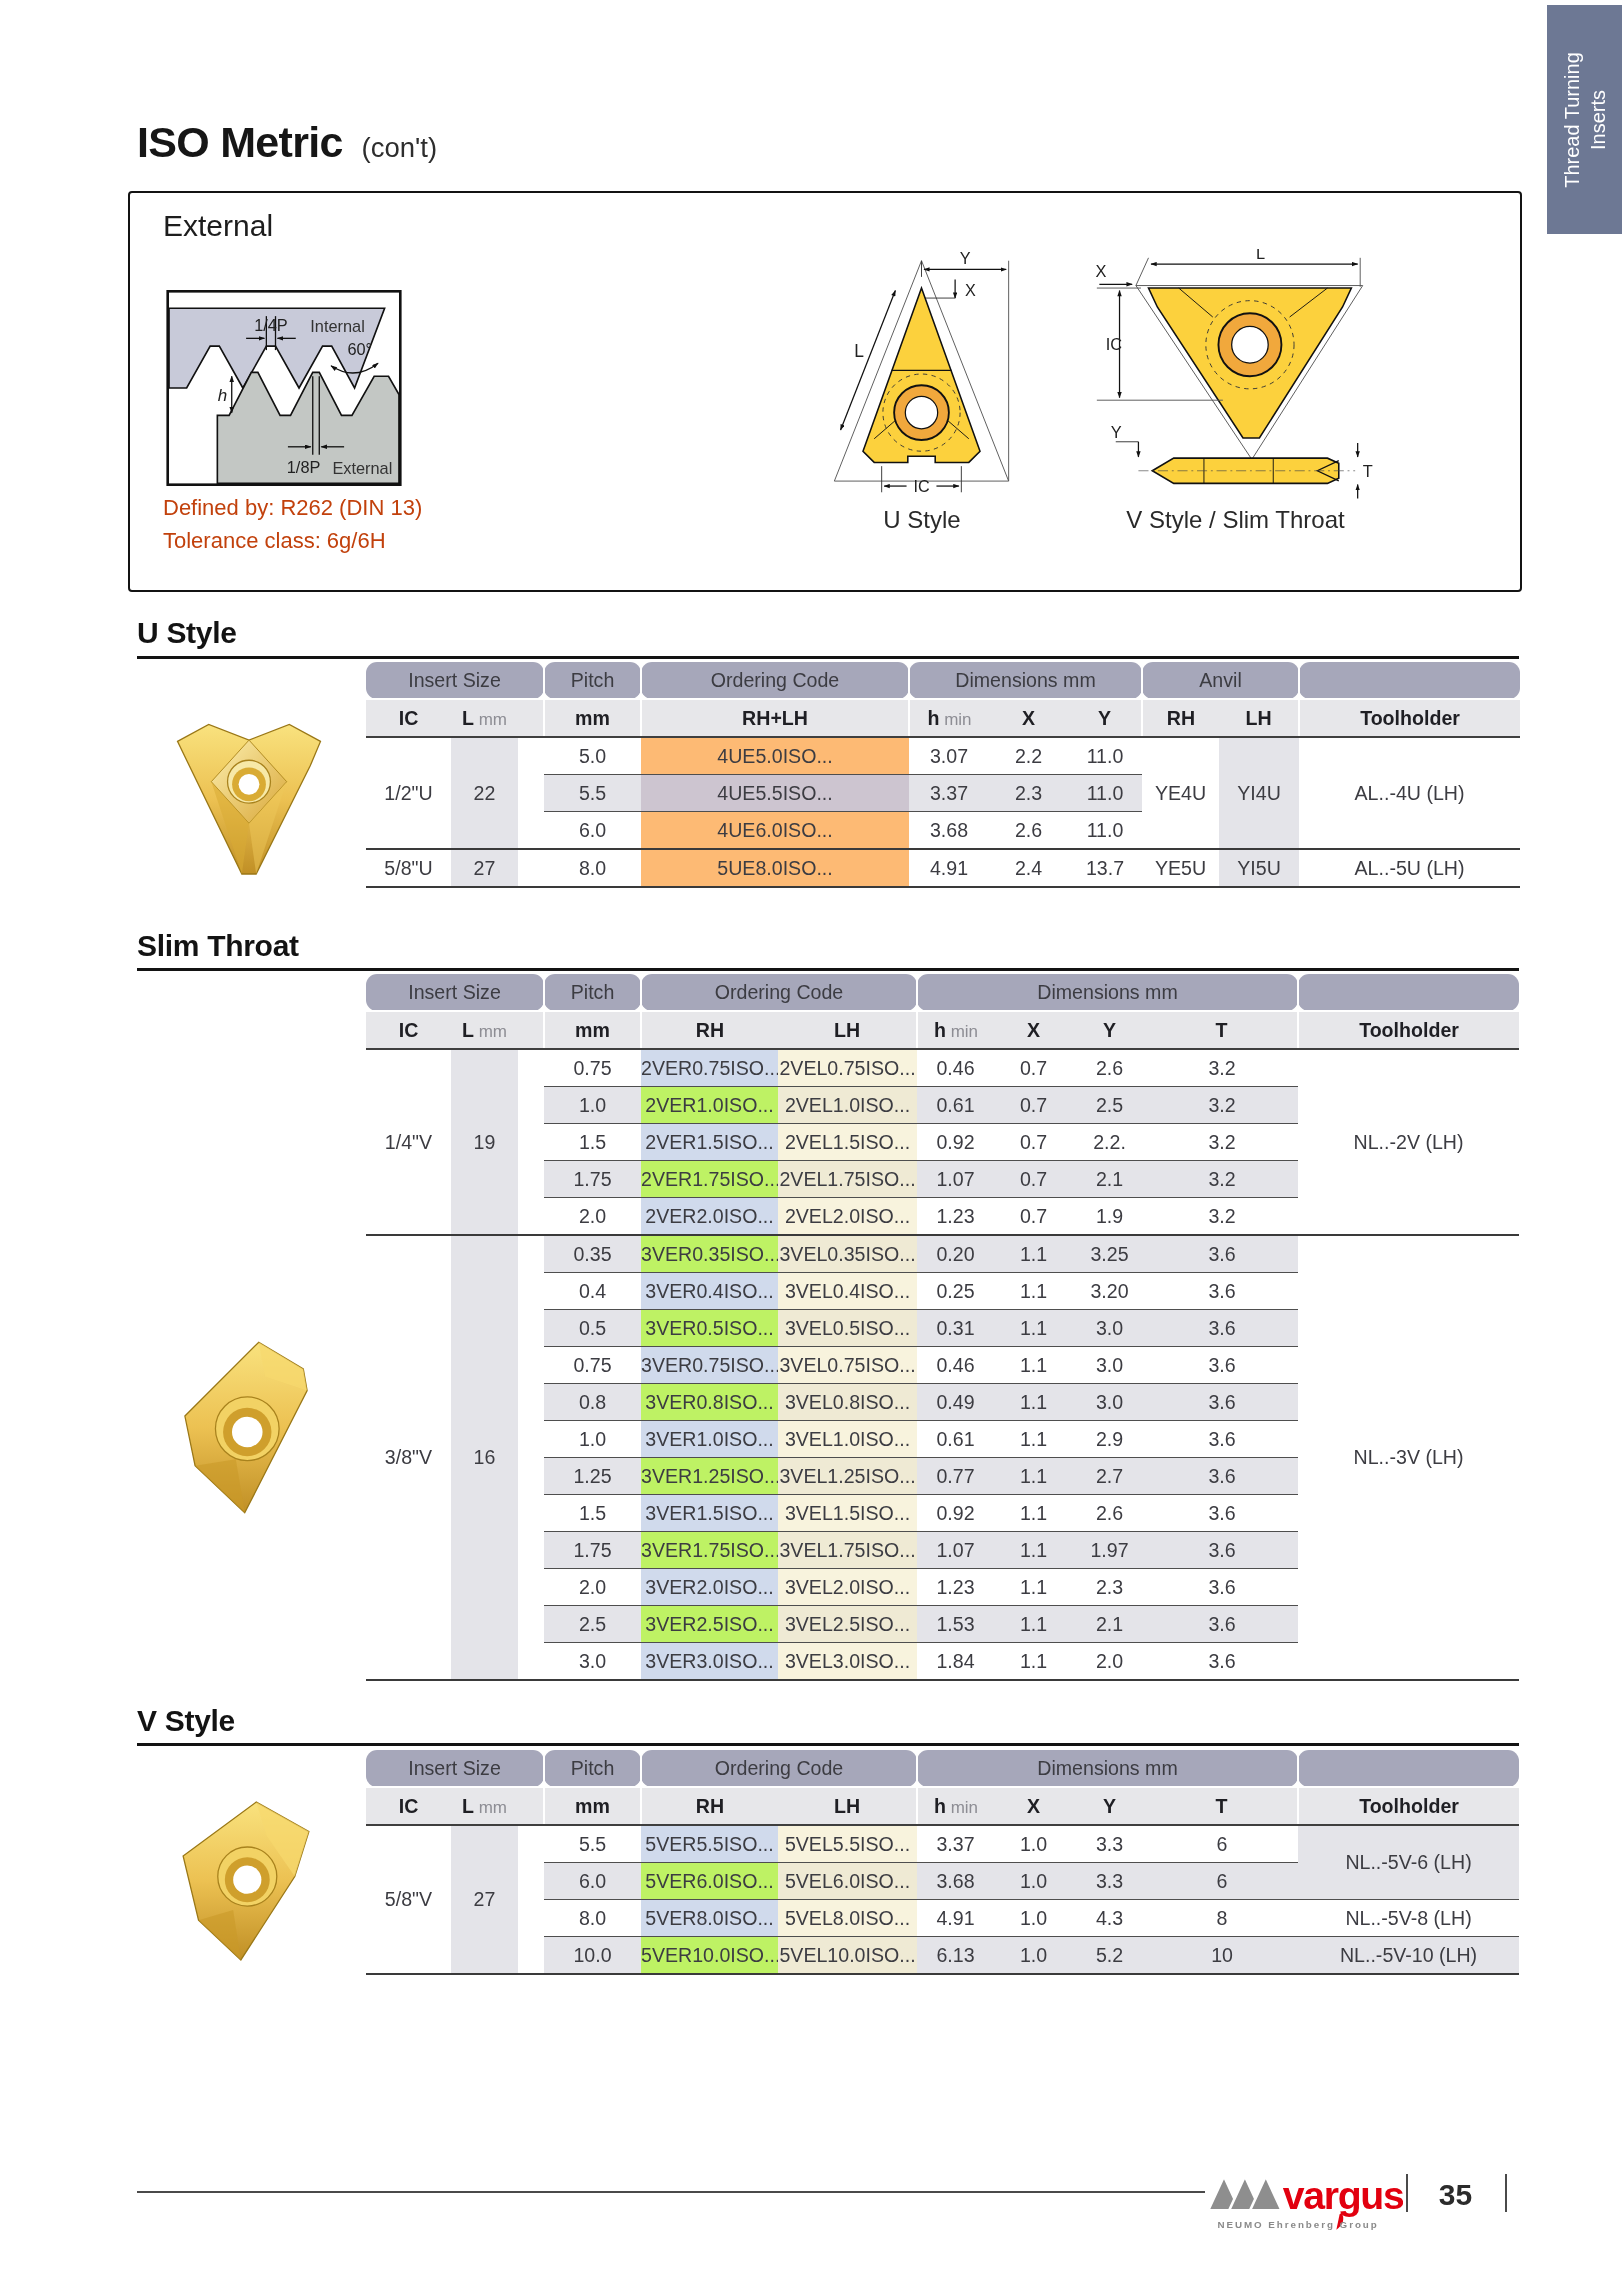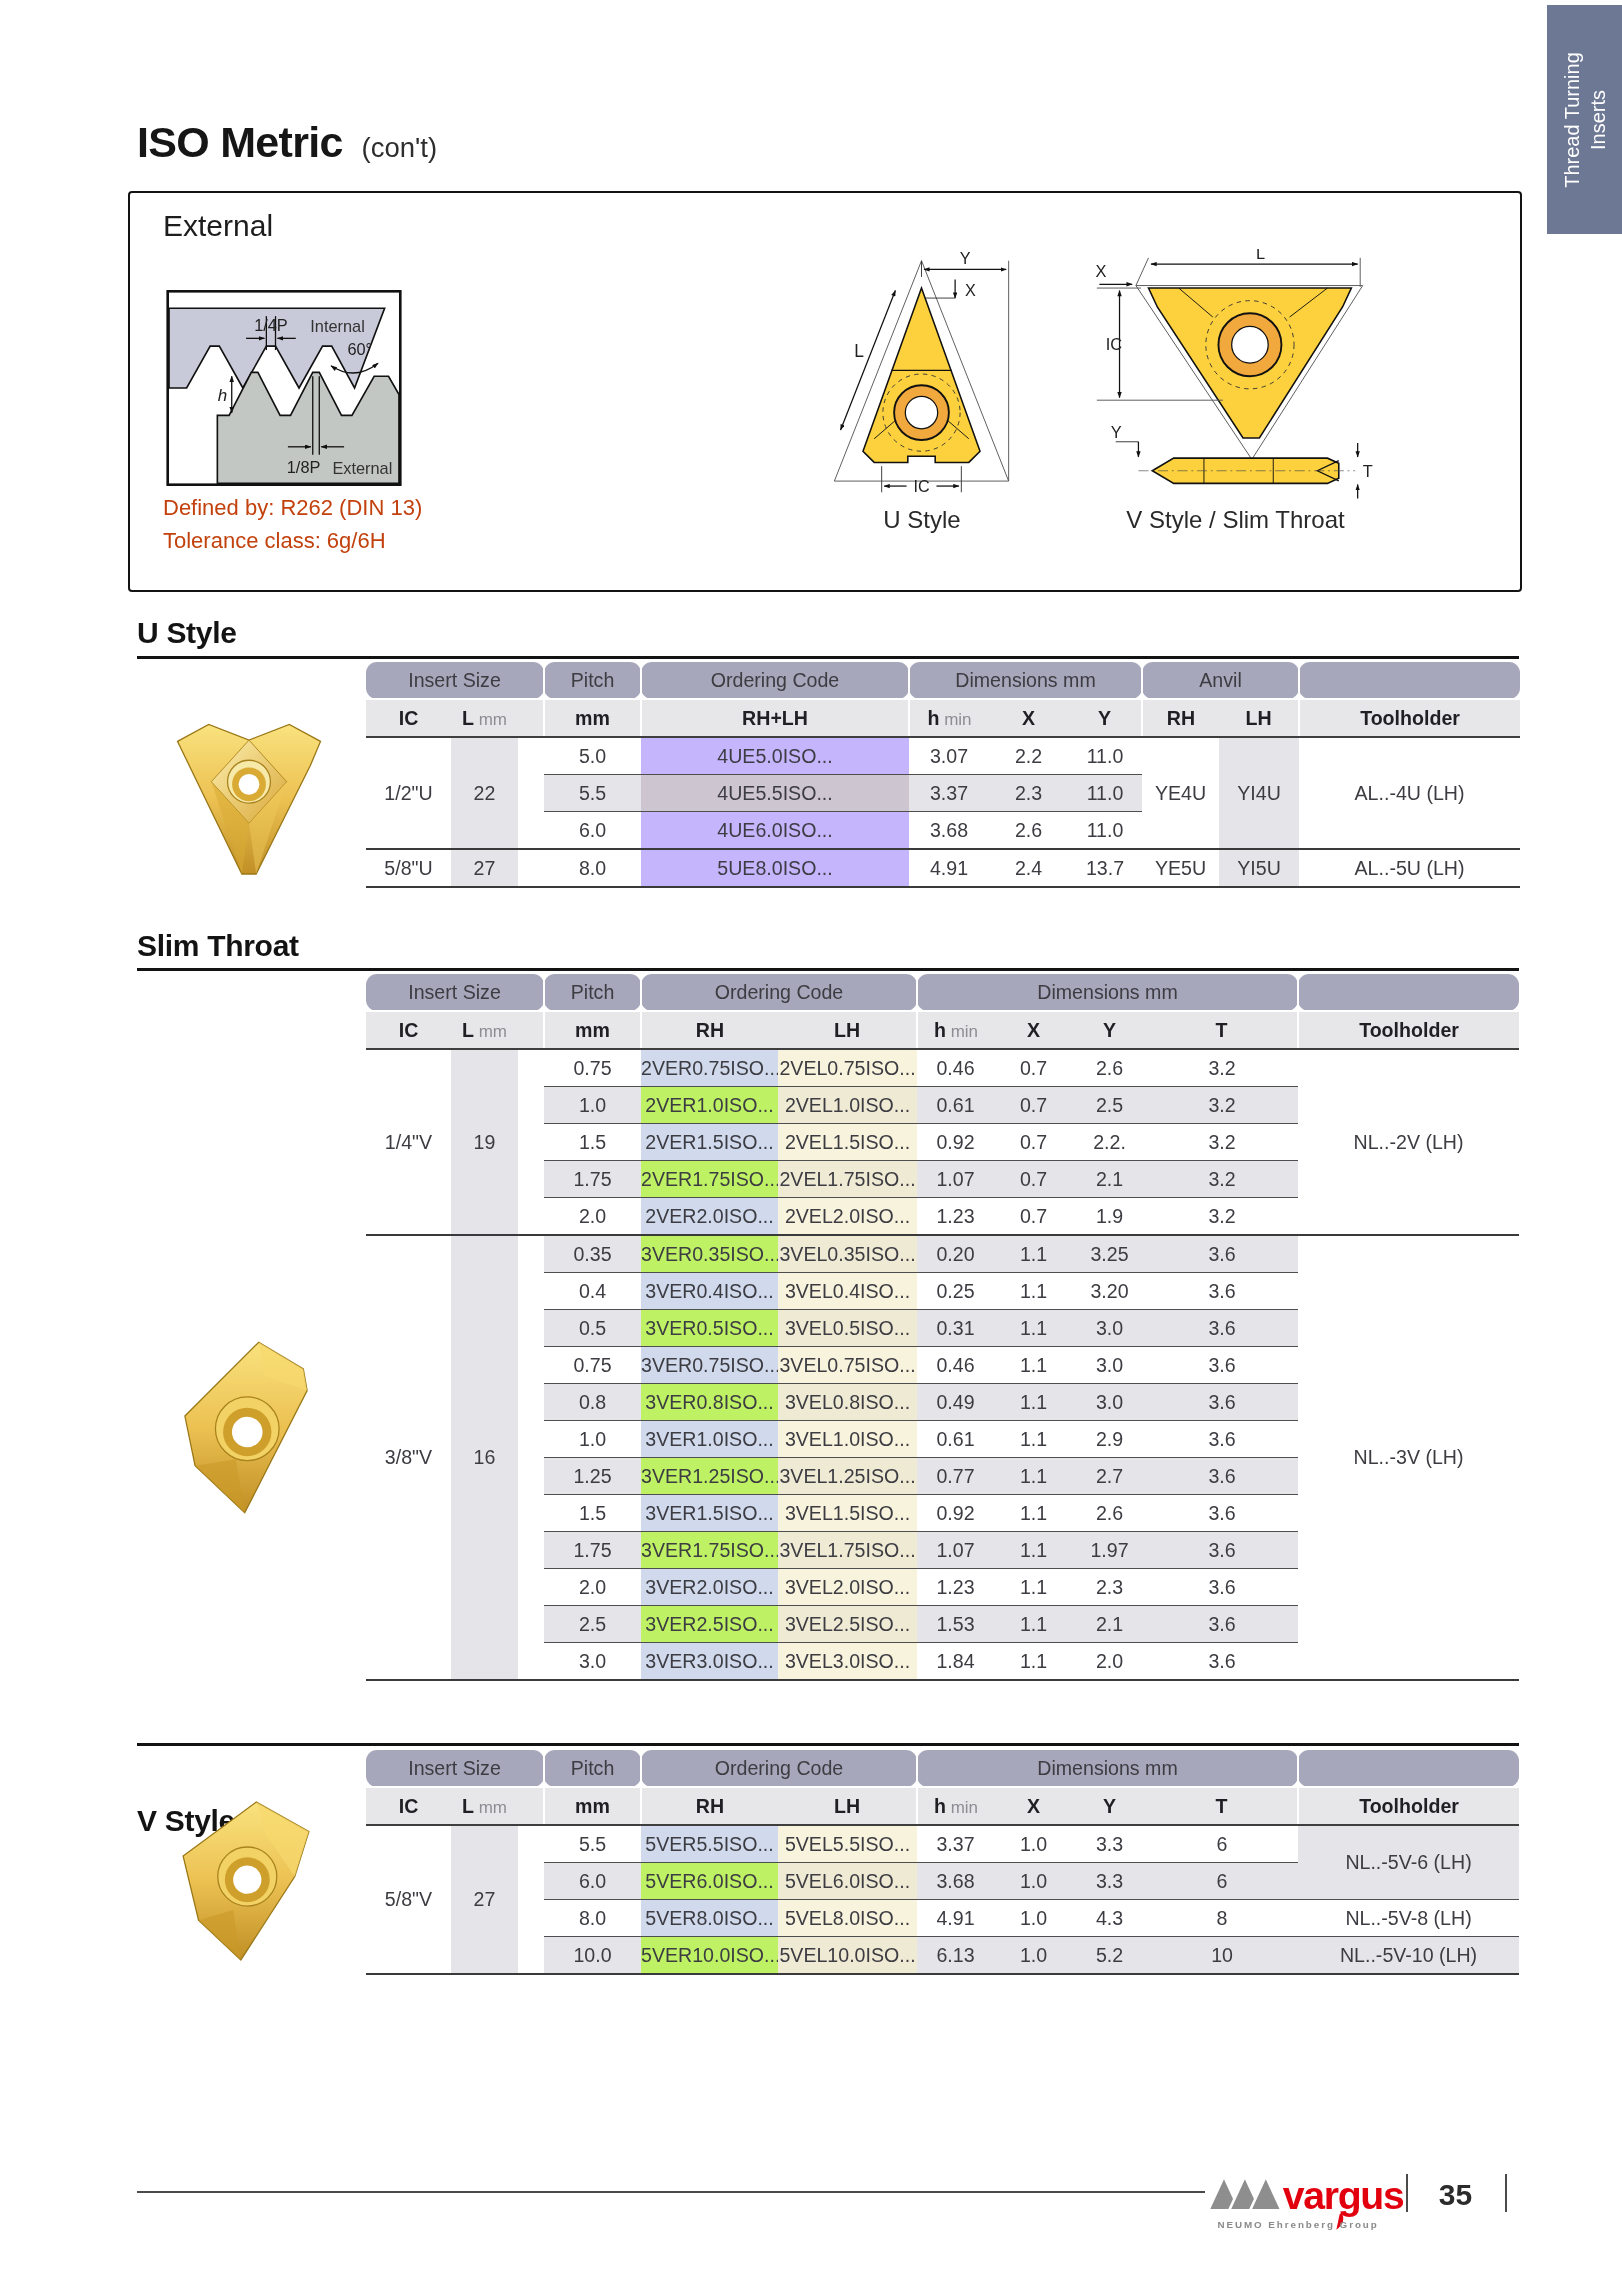--- a/index.html
+++ b/index.html
@@ -30,21 +30,21 @@
   table.cat{border-collapse:collapse;table-layout:fixed;width:1153px;background:transparent;}
   table.cat td{padding:0;height:36px;font-size:19.6px;line-height:1.05;color:#3c3c42;text-align:center;vertical-align:middle;overflow:hidden;}
   td.band{background:#a6a7ba;color:#3d3d49;height:32px;font-size:20px;border-bottom:2.6px solid #fff;border-radius:11px;}
   td.shdr{background:#e7e7ea;height:36px;border-bottom:2px solid #3f3f3f;}
   .sh-main{font-weight:bold;color:#1f1f24;}
   .sh-sub{color:#8d8d94;font-size:17px;}
   td.sep{border-left:2.6px solid #fff;}
   tr.shade{background:#e4e4e9;}
   td.c-ic,td.c-gap,td.c-arh,td.c-tool{background:#fff;}
   td.c-lmm,td.c-alh{background:#e4e4e9;}
-  td.c-code{background:#c4b5fd;} tr.shade td.c-code{background:#cdc5d0;}
+  td.c-code{background:#fdba74;} tr.shade td.c-code{background:#cdc5d0;}
   td.c-rh{background:#d0daec;}  tr.shade td.c-rh{background:#bef264;}
   td.c-lh{background:#f8f3dd;}  tr.shade td.c-lh{background:#efead4;}
   table.v-t td.c-tool{background:transparent;margin-top:32px;}
   table.v-t td.c-tool.tfill{background:#e4e4e9;}
   tr:not(.glast) td.rl{border-bottom:1.3px solid #4e4e4e;}
   tr.glast td{border-bottom:2.6px solid #3a3a3a;}
   td.gspan{border-bottom:2.6px solid #3a3a3a;}
 
   
   .abs{position:absolute;}
@@ -485,21 +485,21 @@
 
   <svg class="abs" style="left:169px;top:1332px" width="154" height="191" viewBox="0 0 240 300">
     <path d="M24,132 L140,16 L210,58 L216,92 L118,284 L40,210 Z" fill="url(#goldG)" stroke="#9a7716" stroke-width="2"></path>
     <path d="M140,16 L210,58 L216,92 L150,70 Z" fill="#f6d96e" opacity="0.7"></path>
     <path d="M40,210 L118,284 L104,200 Z" fill="#c99a28" opacity="0.6"></path>
     <circle cx="122" cy="152" r="50" fill="#f2d264" stroke="#a8821d" stroke-width="2"></circle>
     <circle cx="122" cy="157" r="38" fill="#cf9f2c"></circle>
     <circle cx="122" cy="157" r="24" fill="#fff"></circle>
   </svg>
 
-  <div class="sec-title" style="left:137px;top:1804px">V Style</div>
+  <div class="sec-title" style="left:137px;top:1704px">V Style</div>
   <div class="sec-rule" style="top:1743px"></div>
   <div id="v-mount" class="t-mount" style="top:1750px">
       <table class="cat v-t">
         <colgroup>
           <col style="width: 85px;">
           <col style="width: 67px;">
           <col style="width: 26px;">
           <col style="width: 97px;">
           <col style="width: 137px;">
           <col style="width: 139px;">

